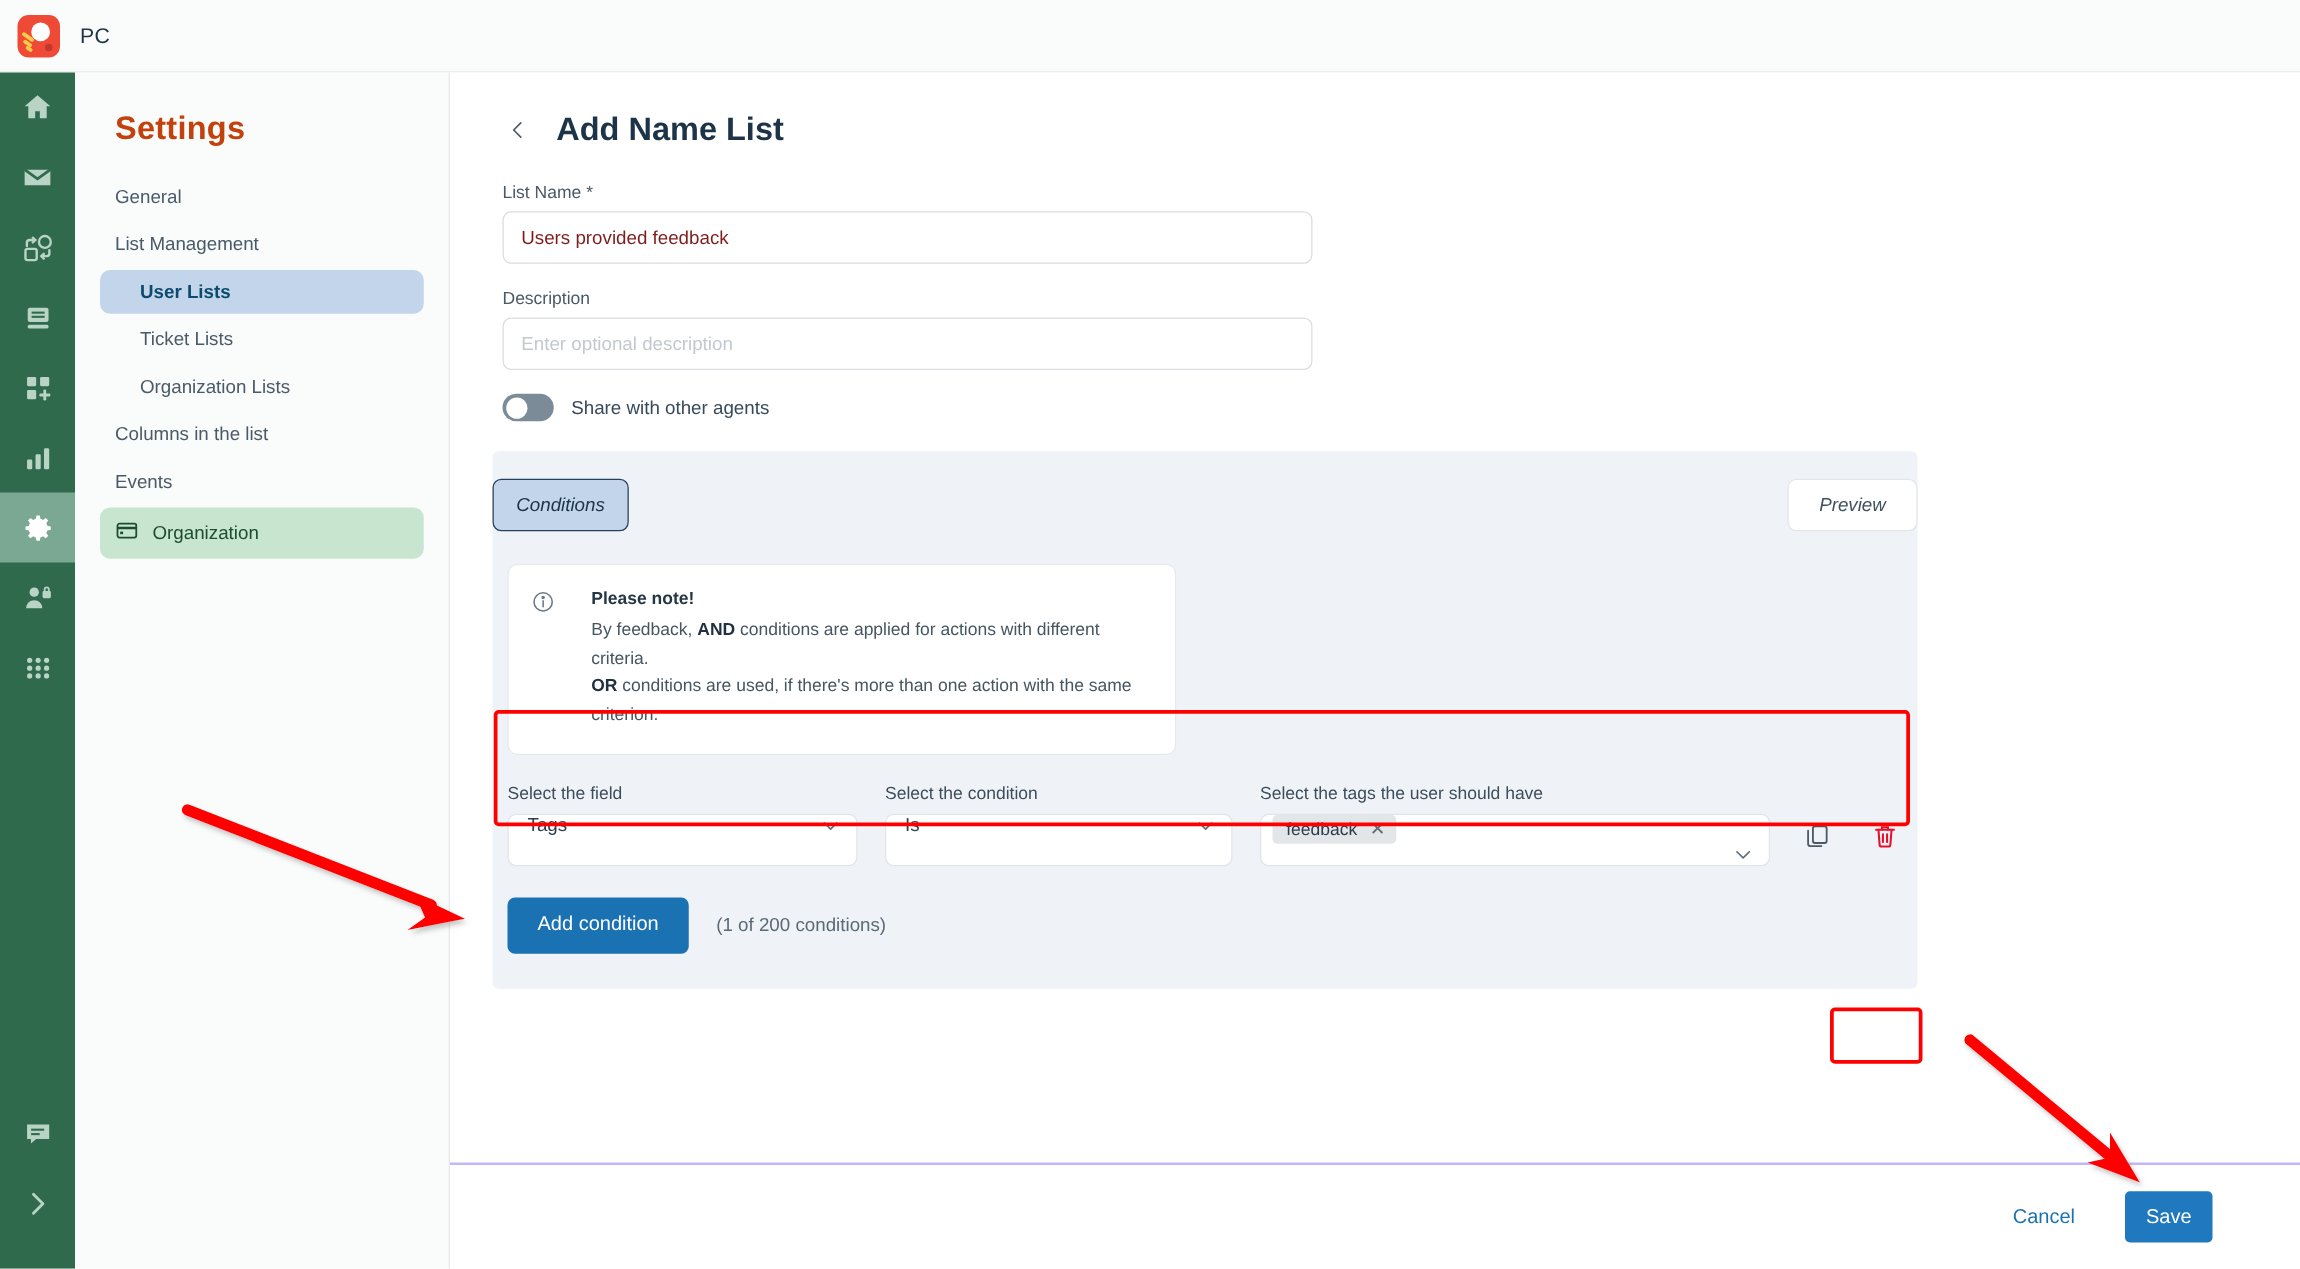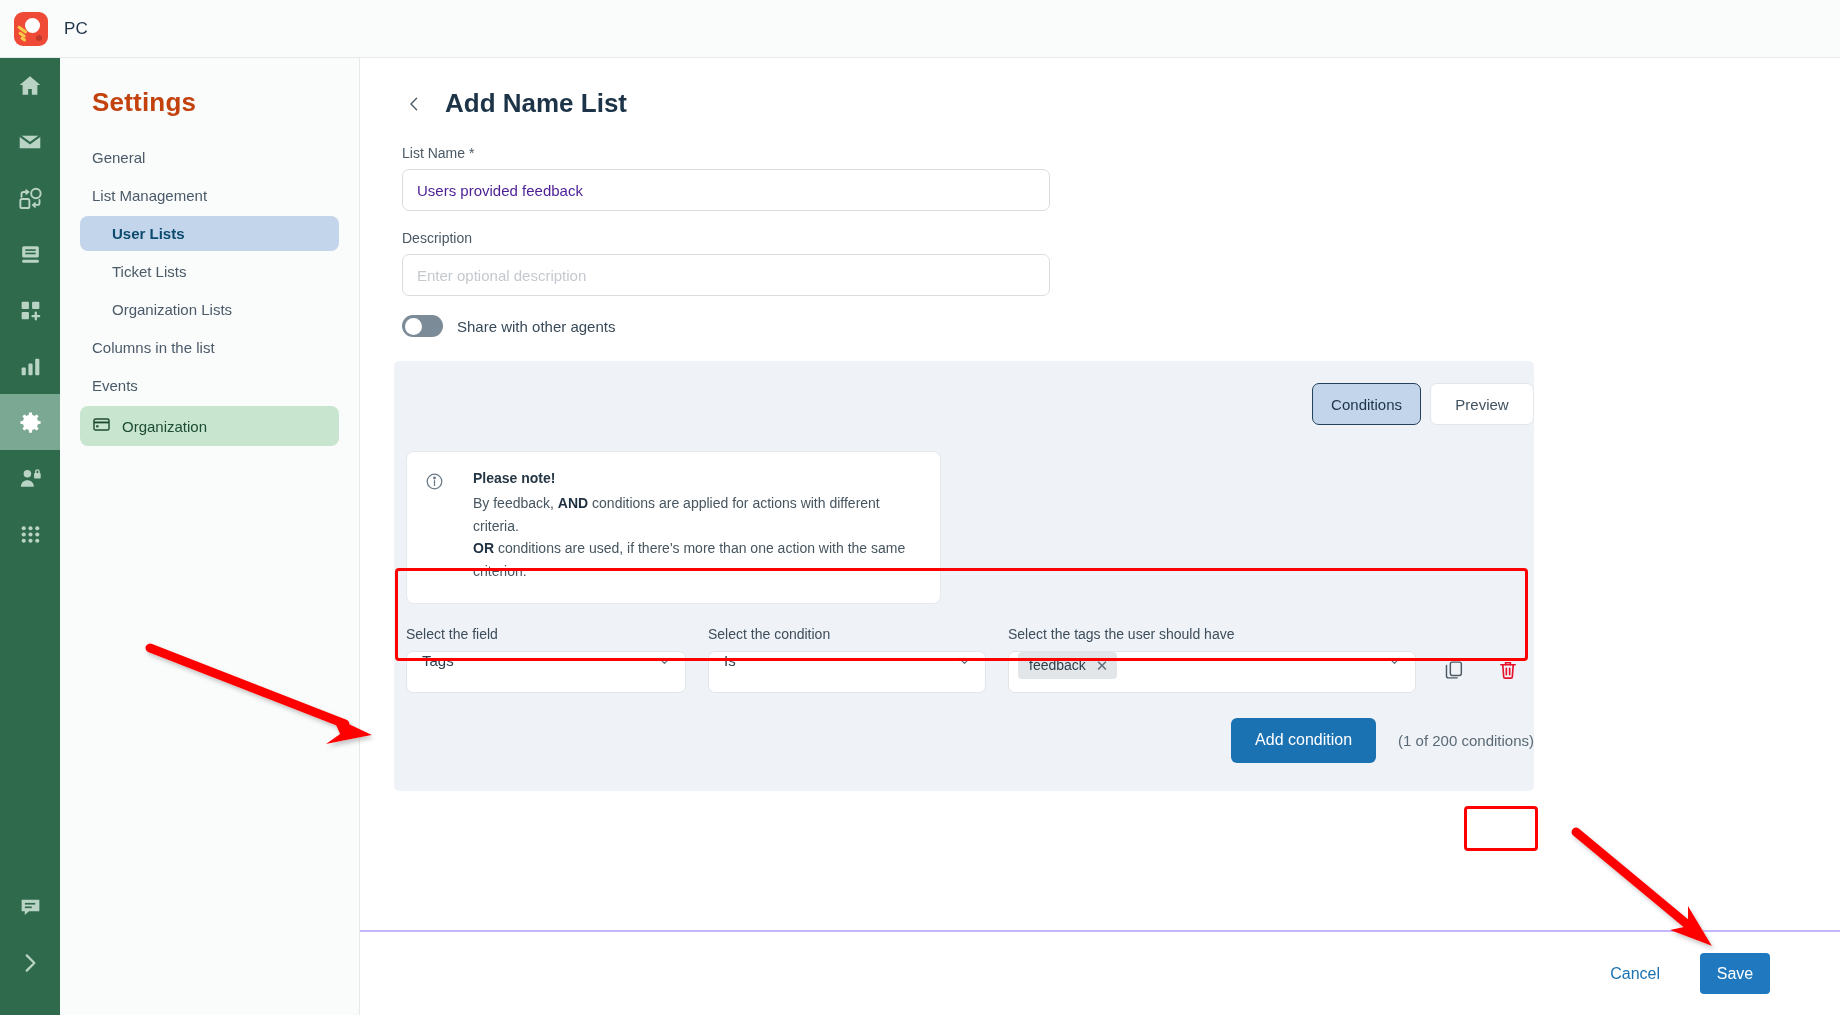--- a/index.html
+++ b/index.html
@@ -90,21 +90,21 @@
   }
   .back-chevron {
     color: #4d5b68; cursor: pointer; display: flex; align-items: center;
   }
   .page-title { font-size: 26px; font-weight: bold; color: #1d3347; }
 
   .form-area { padding: 26px 0 0 42px; }
   .field-label { font-size: 14px; color: #4a5965; margin-bottom: 8px; }
   .text-input {
     width: 648px; height: 42px; border: 1px solid #d9dde1; border-radius: 7px;
-    font-size: 15px; color: #4c1d95; padding: 0 14px;
+    font-size: 15px; color: #7f1d1d; padding: 0 14px;
     font-family: "Liberation Sans", sans-serif; background: #fff;
     outline: none;
   }
   .text-input::placeholder { color: #c3c9ce; }
   .field-block { margin-bottom: 19px; }
 
   .toggle-row { display: flex; align-items: center; gap: 14px; margin-top: 4px; }
   .toggle {
     width: 41px; height: 22px; border-radius: 11px; background: #7b8b98;
     position: relative; cursor: pointer; flex: none;
@@ -113,21 +113,21 @@
     position: absolute; width: 17px; height: 17px; border-radius: 50%;
     background: #ffffff; left: 3px; top: 2.5px;
   }
   .toggle-label { font-size: 15px; color: #384a59; }
 
   
   .cond-card {
     margin: 24px 0 0 34px; width: 1140px; background: #eff3f7;
     border-radius: 5px; padding: 22px 0 28px 0; position: relative;
   }
-  .tabs { display: flex; justify-content: flex-end; gap: 9px; }
+  .tabs { display: flex; justify-content: space-between; gap: 9px; font-style: italic; }
   .tab {
     min-width: 104px; height: 42px; border-radius: 7px;
     display: flex; align-items: center; justify-content: center;
     font-size: 15px; cursor: pointer; padding: 0 18px;
   }
   .tab.active { background: #c3d5ea; border: 1px solid #25415c; color: #1c3349; }
   .tab.inactive { background: #ffffff; border: 1px solid #e2e6ea; color: #41515f; }
 
   .note-box {
     margin: 26px 0 0 12px; width: 535px; background: #ffffff;
@@ -144,33 +144,33 @@
   }
   .cond-col-label { font-size: 14px; color: #3d4d5b; margin-bottom: 9px; }
   .select-box {
     height: 42px; border: 1px solid #e1e5e9; border-radius: 7px; background: #ffffff;
     display: flex; align-items: flex-start; padding: 0 12px 0 15px;
     font-size: 15px; color: #2b3c4b; cursor: pointer;
   }
   .select-box .caret { margin-left: auto; color: #5c6b78; display: flex; }
   .sel-field { width: 280px; }
   .sel-cond  { width: 278px; }
-  .sel-tags  { width: 408px; padding-left: 9px; }
+  .sel-tags  { width: 408px; padding-left: 9px; flex-direction: column; }
   .chip {
     background: #e3e6e9; border-radius: 4px; height: 27px; display: flex;
     align-items: center; gap: 10px; padding: 0 9px 0 11px;
     font-size: 14px; color: #2c3c4a;
   }
   .chip .x { color: #5e6c78; cursor: pointer; font-size: 15px; line-height: 1; }
   .row-icon-btn {
     width: 32px; height: 42px; display: flex; align-items: center;
     justify-content: center; cursor: pointer;
   }
 
-  .addcond-row { margin: 25px 0 0 12px; display: flex; align-items: center; gap: 22px; justify-content: flex-end; }
+  .addcond-row { margin: 25px 0 0 12px; display: flex; align-items: center; gap: 22px; }
   .btn-primary {
     background: #1a72b3; color: #fff; border: none; border-radius: 6px;
     height: 45px; padding: 0 24px; font-size: 16px; cursor: pointer;
     font-family: "Liberation Sans", sans-serif;
   }
   .cond-count { font-size: 15px; color: #5b6a76; }
 
   
   .footer {
     position: absolute; left: 360px; bottom: 0; width: 1480px; height: 85px;

